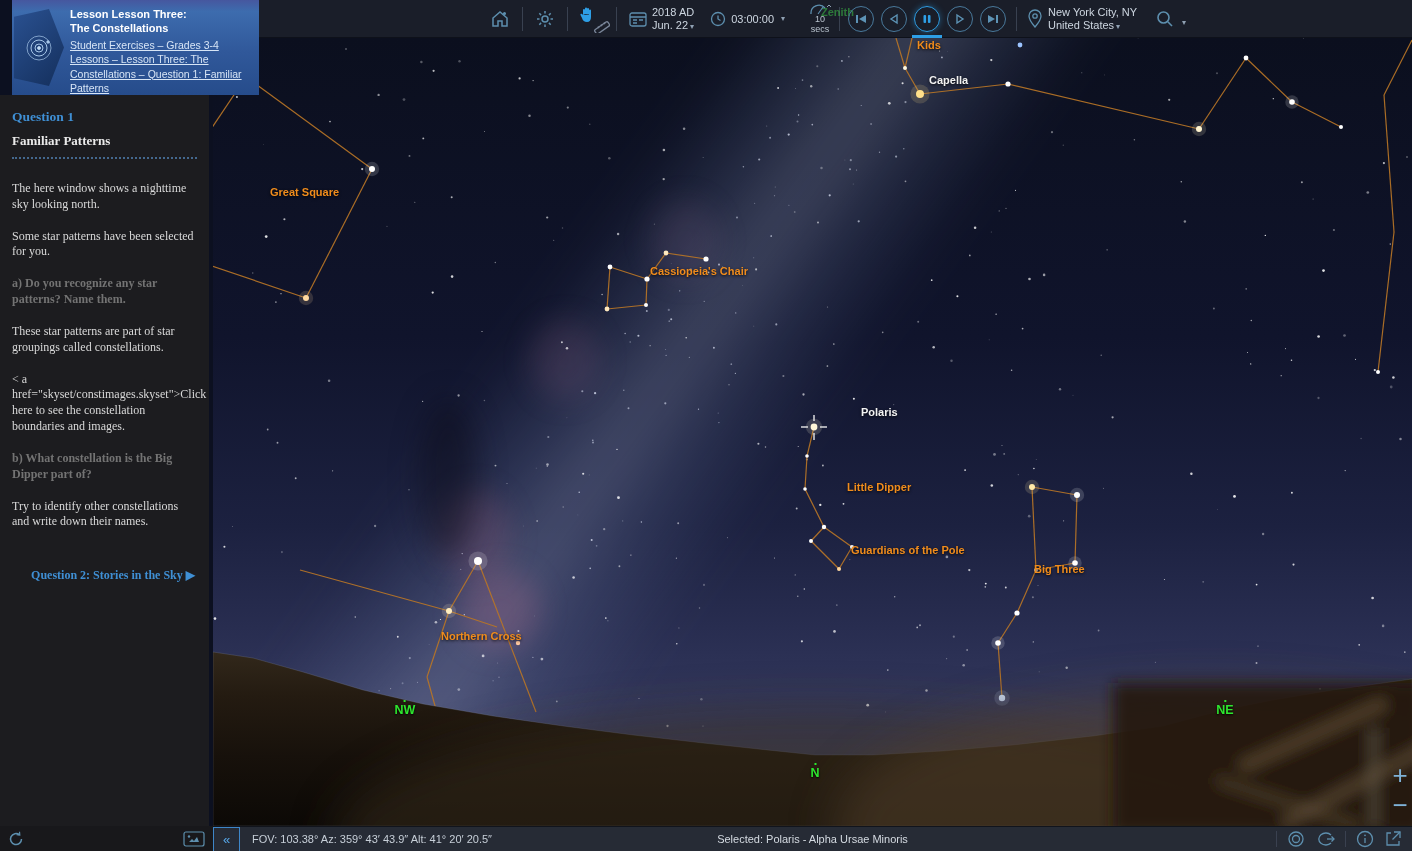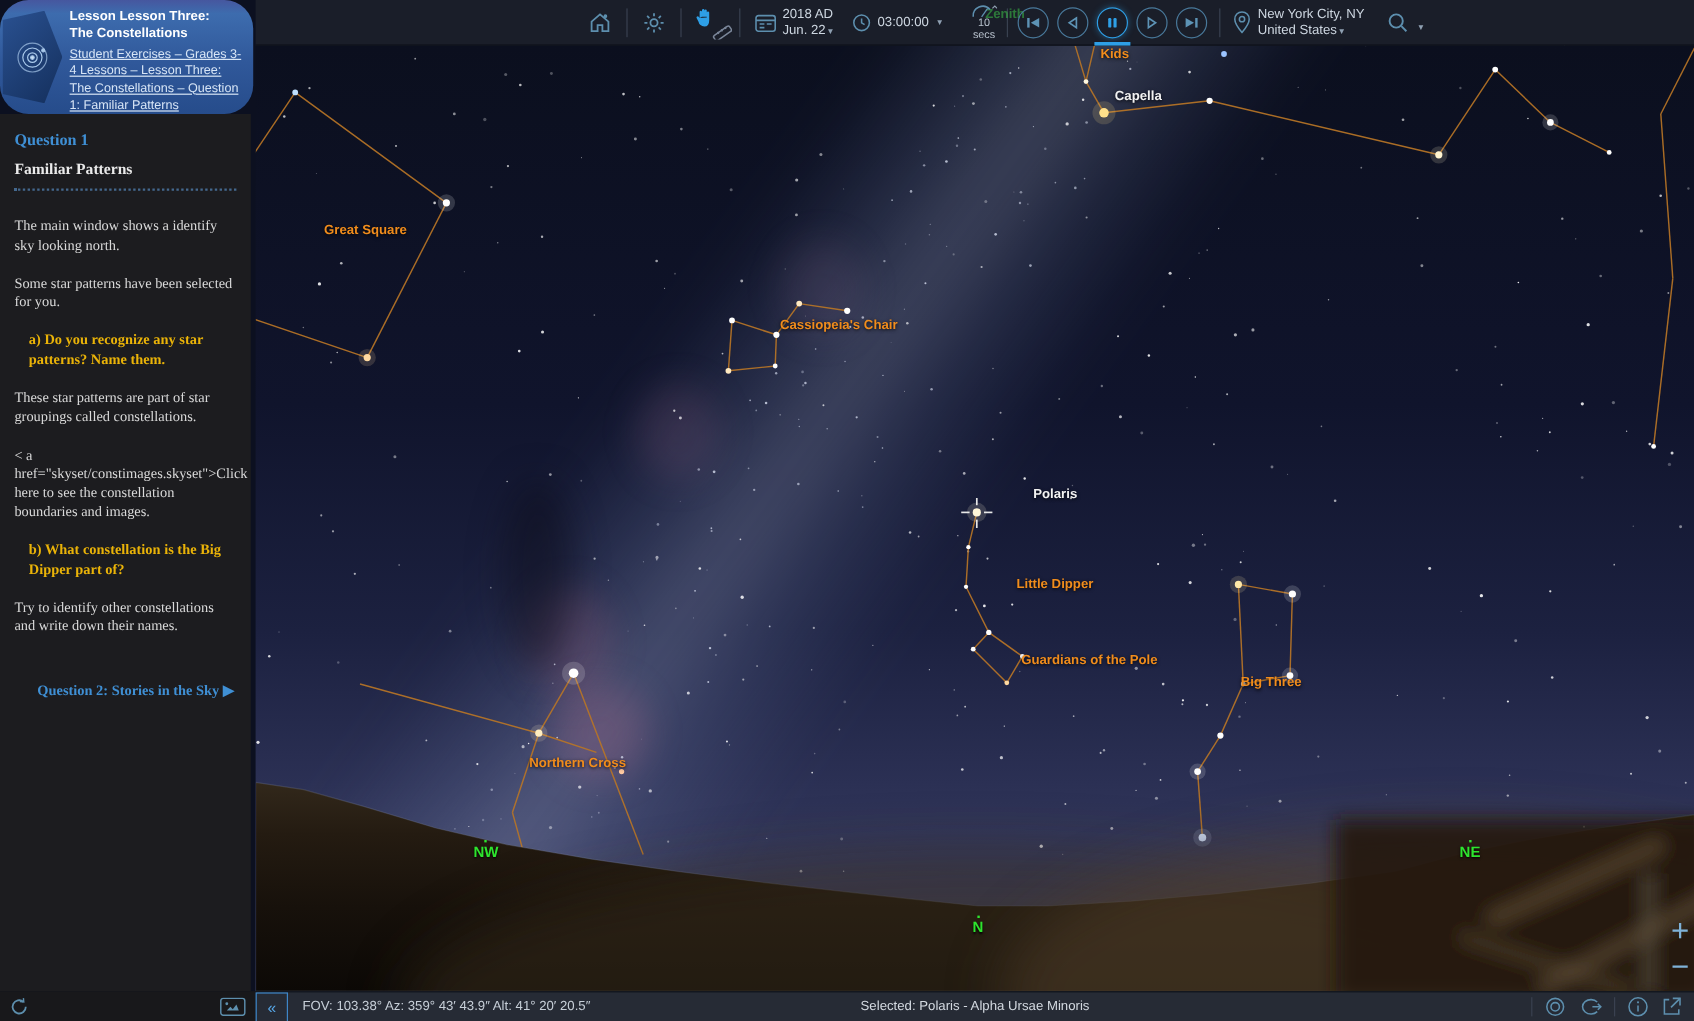--- a/index.html
+++ b/index.html
@@ -19,41 +19,41 @@
           color:#3fd24a;opacity:.5;z-index:0;pointer-events:none;}
   .pb-btn{width:26px;height:26px;border-radius:50%;border:1.5px solid #49799b;
           display:flex;align-items:center;justify-content:center;flex:none;
           position:relative;cursor:pointer;box-sizing:border-box;}
   .pb-btn.active{border-color:#2e9fe6;box-shadow:0 0 6px rgba(46,159,230,.45);}
   #flow-indicator{position:absolute;left:50%;transform:translateX(-50%);bottom:-7px;
           width:30px;height:3px;background:#2e9fe6;}
   .rate-txt{font-size:9px;line-height:1.05;color:#b9c3ce;text-align:center;}
 
   
-  #lesson-header{position:absolute;left:0;top:0;width:211px;height:95px;z-index:40;
+  #lesson-header{position:absolute;left:12px;top:0;width:247px;height:95px;z-index:40;
       background:linear-gradient(180deg,#46579f 0%,#3d6cae 12%,#30589a 55%,#264c8b 100%);
-      display:flex;border-radius:24px;}
+      display:flex;}
   #lesson-badge{flex:none;width:50px;height:77px;margin:9px 4px 9px 2px;
       background:linear-gradient(135deg,#2a5191,#142f5c);
       clip-path:polygon(0 10%,70% 0,100% 50%,70% 100%,0 90%);
       display:flex;align-items:center;justify-content:center;}
   #lesson-text{padding:7px 6px 6px 2px;overflow:hidden;}
   .lh-title{font-size:11px;font-weight:bold;color:#fff;line-height:1.3;}
   .lh-crumb{font-size:10.5px;color:#d7e5f6;text-decoration:underline;line-height:1.38;
       margin-top:2px;cursor:pointer;}
 
   
   #sidebar{position:absolute;left:0;top:95px;width:209px;height:731px;
       background:#1c1c1f;color:#d9d9d9;box-sizing:border-box;
       padding:14px 12px 0 12px;overflow:hidden;z-index:20;font-family:Liberation Serif, serif;}
   .q-head{color:#3f8fd4;font-size:13.5px;font-weight:bold;margin:0 0 8px;}
   .q-sub{color:#eaeaea;font-size:13px;font-weight:bold;margin:0 0 8px;}
   .q-rule{border:none;border-bottom:2px dotted #44688e;margin:0 0 22px;}
   .para{font-size:12px;line-height:1.32;margin:0 0 16px;white-space:normal;}
-  .para.blue{color:#eab308;font-weight:bold;margin-left:12px;}
+  .para.blue{color:#737373;font-weight:bold;}
   #next-q{margin-top:38px;text-align:right;font-size:12px;font-weight:bold;
       color:#3f8fd4;cursor:pointer;padding-right:2px;}
 
   
   #sky{position:absolute;left:213px;top:38px;width:1199px;height:788px;overflow:hidden;
       background:linear-gradient(180deg,#0b0f1e 0%,#10142c 38%,#1c2140 62%,#2b3054 78%,#3a3f63 92%);
       cursor:grab;}
   #milkyway{position:absolute;left:315px;top:-375px;width:300px;height:1400px;
       transform:rotate(36deg);filter:blur(20px);pointer-events:none;
       background:linear-gradient(90deg,rgba(110,125,170,0) 0%,rgba(120,135,180,.20) 28%,rgba(165,175,210,.30) 50%,rgba(120,135,180,.18) 72%,rgba(110,125,170,0) 100%);}
@@ -731,21 +731,21 @@
       <div class="lh-title">The Constellations</div>
       <div class="lh-crumb">Student Exercises – Grades 3-4 Lessons – Lesson Three: The Constellations – Question 1: Familiar Patterns</div>
     </div>
   </div>
 
   <div id="sidebar">
     <div class="q-head">Question 1</div>
     <div class="q-sub">Familiar Patterns</div>
     <hr class="q-rule">
     <div class="sidebar-body">
-        <div class="para">The main window shows a identify sky looking north.</div>
+        <div class="para">The here window shows a nighttime sky looking north.</div>
         <div class="para">Some star patterns have been selected for you.</div>
         <div class="para blue">a) Do you recognize any star patterns? Name them.</div>
         <div class="para">These star patterns are part of star groupings called constellations.</div>
         <div class="para">&lt; a href="skyset/constimages.skyset"&gt;Click here to see the constellation boundaries and images.</div>
         <div class="para blue">b) What constellation is the Big Dipper part of?</div>
         <div class="para">Try to identify other constellations and write down their names.</div>
       </div>
     <div id="next-q">Question 2: Stories in the Sky ▶</div>
   </div>
 

